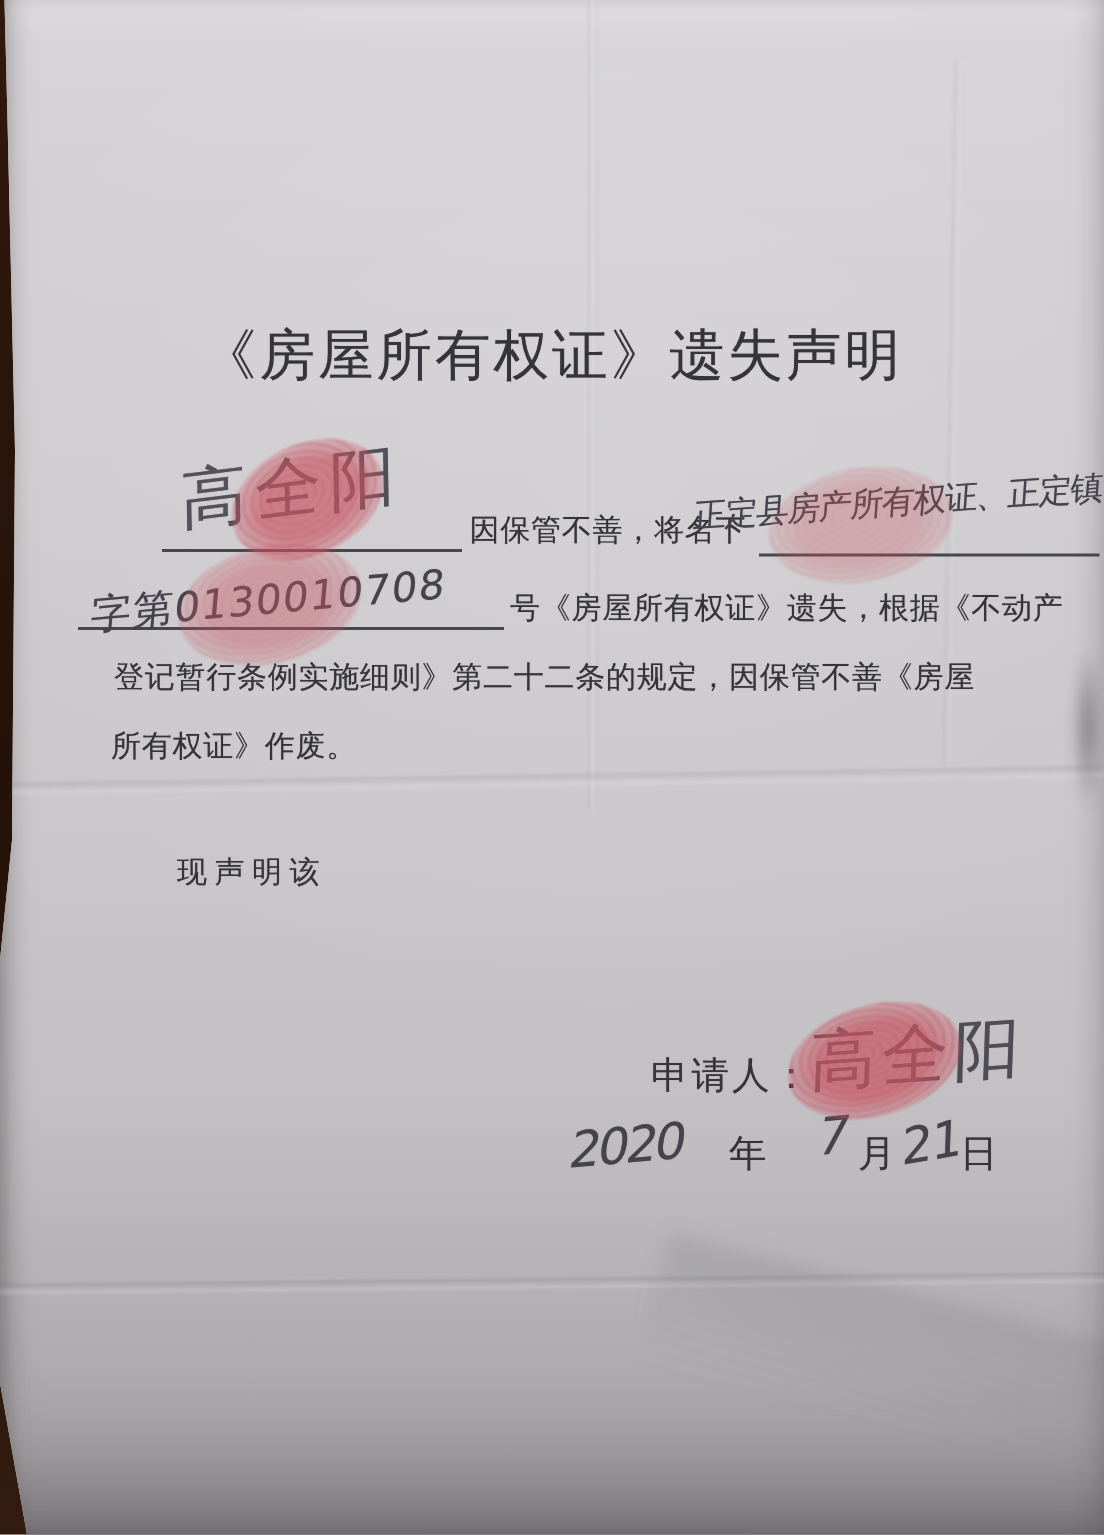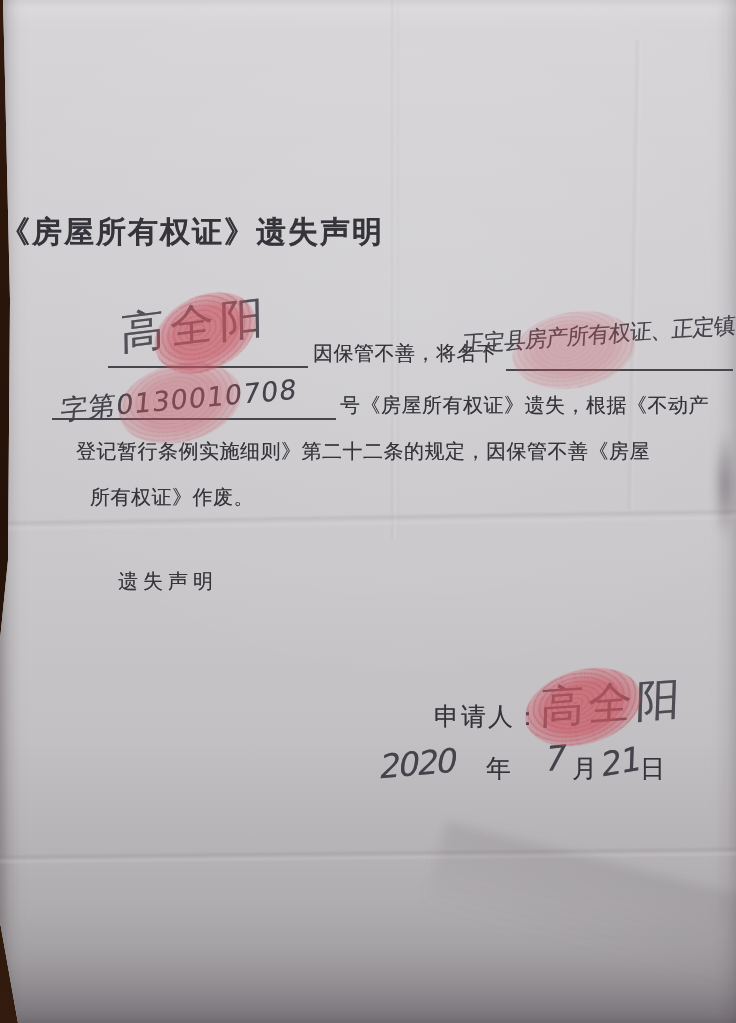--- a/index.html
+++ b/index.html
@@ -31,21 +31,21 @@
   .crease.h1{left:0;top:516px;width:736px;height:8px;transform:rotate(-0.9deg);
     background:linear-gradient(to bottom,rgba(95,88,95,.16),rgba(255,255,255,.20));filter:blur(1px);}
   .crease.h2{left:0;top:852px;width:736px;height:7px;transform:rotate(-0.6deg);
     background:linear-gradient(to bottom,rgba(90,84,90,.20),rgba(255,255,255,.22));filter:blur(.8px);}
   .crease.d1{left:430px;top:860px;width:330px;height:90px;transform:rotate(14deg);
     background:linear-gradient(to bottom,rgba(80,74,82,.14),rgba(255,255,255,0));filter:blur(6px);}
   .shadow-right{position:absolute;right:0;top:430px;width:22px;height:110px;
     background:radial-gradient(closest-side,rgba(60,55,62,.45),rgba(60,55,62,0));filter:blur(4px);}
   
   .printed{position:absolute;color:#35343a;text-shadow:0 0 .5px rgba(53,52,58,.55);}
-  .title{left:0;top:212px;width:100%;text-align:left;font-size:30px;font-weight:700;letter-spacing:2px;}
+  .title{left:0;top:212px;width:100%;text-align:center;font-size:37px;font-weight:400;letter-spacing:2px;}
   .body-line{font-size:20px;letter-spacing:.5px;white-space:nowrap;}
   .blank{position:absolute;border-bottom:2px solid #47464c;}
   
   .hand{
     position:absolute;color:#44434b;white-space:nowrap;
     font-family:"DejaVu Sans",sans-serif;font-weight:400;
     text-shadow:0 0 .6px rgba(68,67,75,.5);
   }
   
   .fingerprint{position:absolute;border-radius:50%;pointer-events:none;
@@ -75,23 +75,23 @@
     <div class="hand" style="left:120px;top:296px;font-size:44px;letter-spacing:6px;transform:rotate(-7deg) skewX(-6deg);opacity:.9;">高全阳</div>
     <div class="printed body-line" style="left:313px;top:340px;">因保管不善，将名下</div>
     <div class="blank" style="left:506px;top:343px;width:227px;height:26px;"></div>
     <div class="hand" style="left:462px;top:320px;font-size:22px;letter-spacing:-1px;transform:rotate(-4deg) skewX(-8deg);">正定县房产所有权证、正定镇</div>
 
     <div class="blank" style="left:52px;top:392px;width:284px;height:26px;"></div>
     <div class="hand" style="left:60px;top:382px;font-size:27px;letter-spacing:1px;transform:rotate(-5deg) skewX(-10deg);">字第0130010708</div>
     <div class="printed body-line" style="left:340px;top:392px;">号《房屋所有权证》遗失，根据《不动产</div>
 
     <div class="printed body-line" style="left:76px;top:438px;">登记暂行条例实施细则》第二十二条的规定，因保管不善《房屋</div>
-    <div class="printed body-line" style="left:90px;top:484px;">所有权证》作废。</div>
+    <div class="printed body-line" style="left:74px;top:484px;">所有权证》作废。</div>
 
-    <div class="printed body-line" style="left:118px;top:568px;letter-spacing:5px;">遗失声明</div>
+    <div class="printed body-line" style="left:118px;top:568px;letter-spacing:5px;">现声明该</div>
 
     <div class="printed body-line" style="left:434px;top:700px;font-size:25px;letter-spacing:2px;">申请人：</div>
     <div class="hand" style="left:540px;top:674px;font-size:44px;letter-spacing:4px;transform:rotate(-4deg) skewX(-6deg);opacity:.92;">高全阳</div>
 
     <div class="hand" style="left:380px;top:744px;font-size:33px;letter-spacing:-2px;transform:rotate(-5deg) skewX(-14deg);">2020</div>
     <div class="printed body-line" style="left:486px;top:752px;font-size:25px;">年</div>
     <div class="hand" style="left:545px;top:738px;font-size:34px;transform:rotate(-6deg) skewX(-16deg);">7</div>
     <div class="printed body-line" style="left:572px;top:752px;font-size:25px;">月</div>
     <div class="hand" style="left:601px;top:742px;font-size:33px;letter-spacing:-1px;transform:rotate(-10deg) skewX(-12deg);">21</div>
     <div class="printed body-line" style="left:640px;top:752px;font-size:25px;">日</div>

